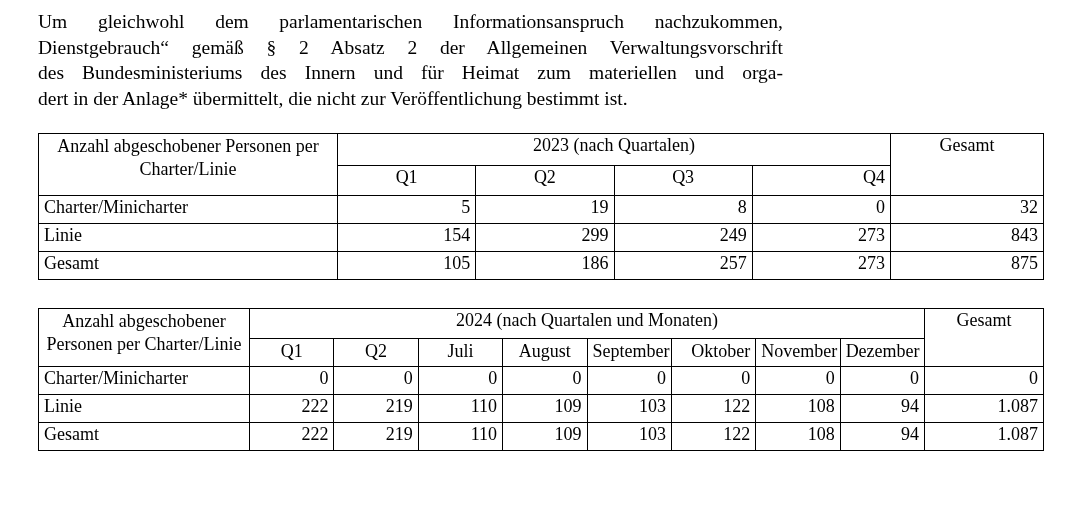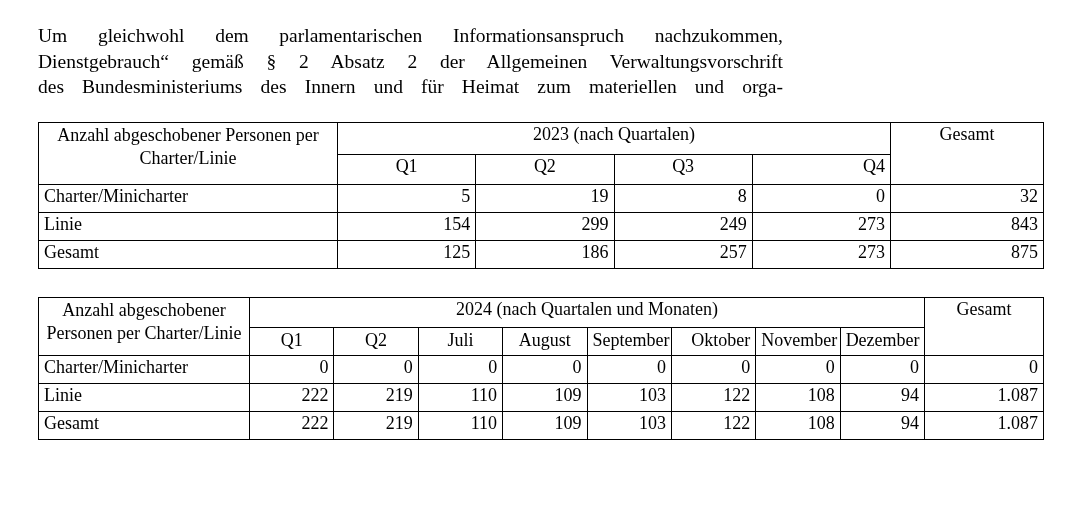--- a/index.html
+++ b/index.html
@@ -16,21 +16,21 @@
   }
   .page {
     position: relative;
     width: 1085px;
     height: 531px;
     box-sizing: border-box;
     padding: 6px 0 0 0;
   }
   .paragraph {
     width: 745px;
-    margin: 17px 0 0 38px;
+    margin: 3px 0 0 38px;
     font-size: 19.5px;
     line-height: 25.5px;
     text-align: justify;
     text-justify: inter-word;
     hyphens: manual;
   }
   .paragraph p {
     margin: 0;
   }
   .paragraph .line {
@@ -115,20 +115,21 @@
 </head>
 <body>
 
 <div class="page">
 
   <div class="paragraph">
     <p>
       <span class="line justify">Um gleichwohl dem parlamentarischen Informationsanspruch nachzukommen,</span>
       <span class="line justify">Dienstgebrauch“ gemäß § 2 Absatz 2 der Allgemeinen Verwaltungsvorschrift</span>
       <span class="line justify">des Bundesministeriums des Innern und für Heimat zum materiellen und orga-</span>
+      <span class="line">dert in der Anlage* übermittelt, die nicht zur Veröffentlichung bestimmt ist.</span>
     </p>
   </div>
 
   <div id="table1-wrap">
     <table id="table1" class="doc-table">
       <tbody>
         <tr class="hrow1">
           <td class="c0 hdr-left" rowspan="2">Anzahl abgeschobener Personen per Charter/Linie</td>
           <td class="hdr" colspan="4">2023 (nach Quartalen)</td>
           <td class="c5 hdr" rowspan="2">Gesamt</td>
@@ -150,21 +151,21 @@
         <tr>
           <td class="lbl">Linie</td>
           <td class="num">154</td>
           <td class="num">299</td>
           <td class="num">249</td>
           <td class="num">273</td>
           <td class="num">843</td>
         </tr>
         <tr>
           <td class="lbl">Gesamt</td>
-          <td class="num">125</td>
+          <td class="num">105</td>
           <td class="num">186</td>
           <td class="num">257</td>
           <td class="num">273</td>
           <td class="num">875</td>
         </tr>
       </tbody>
     </table>
   </div>
 
   <div id="table2-wrap">

